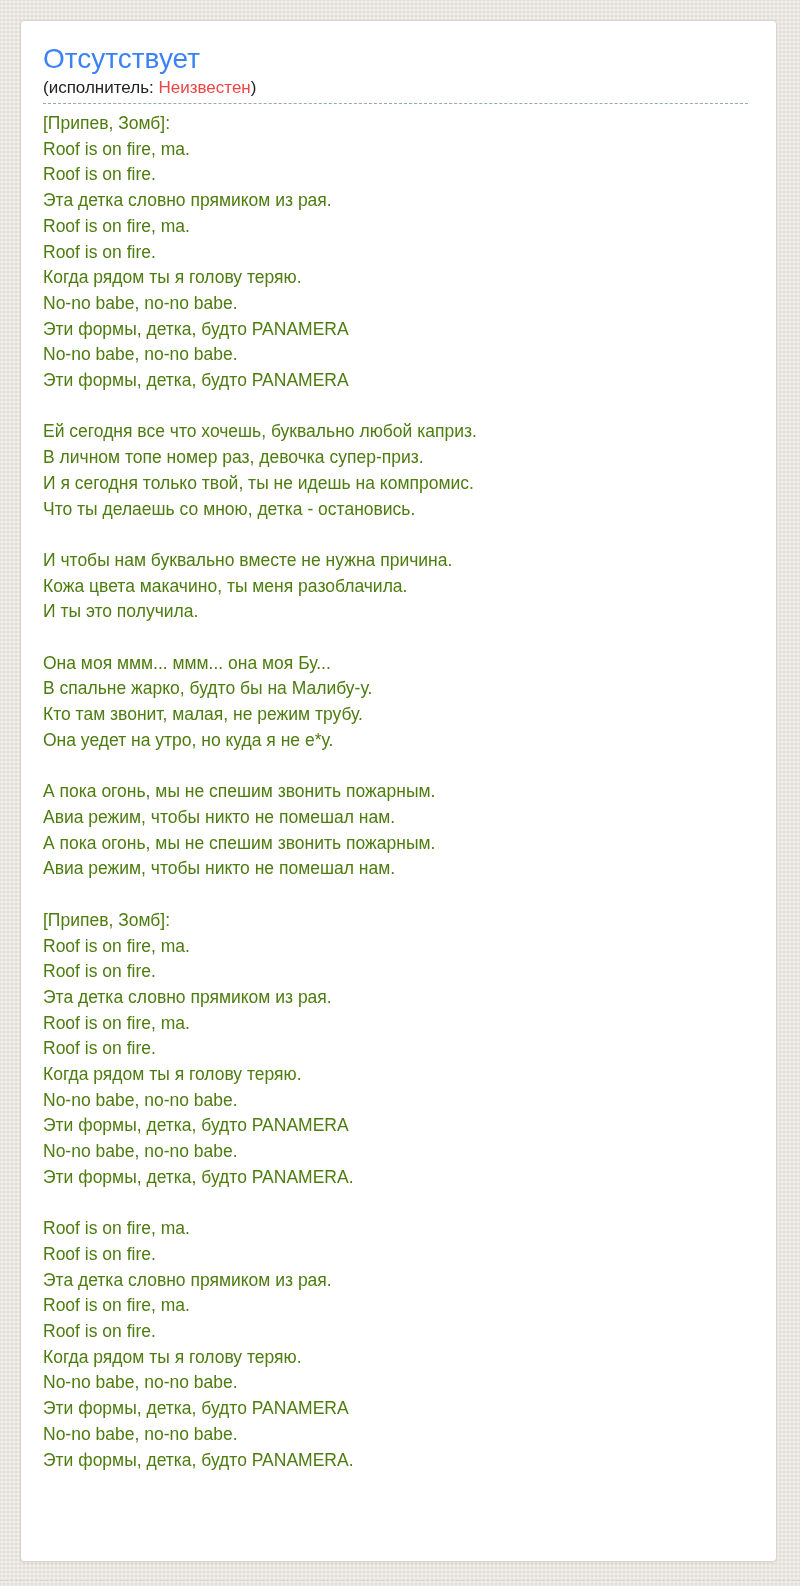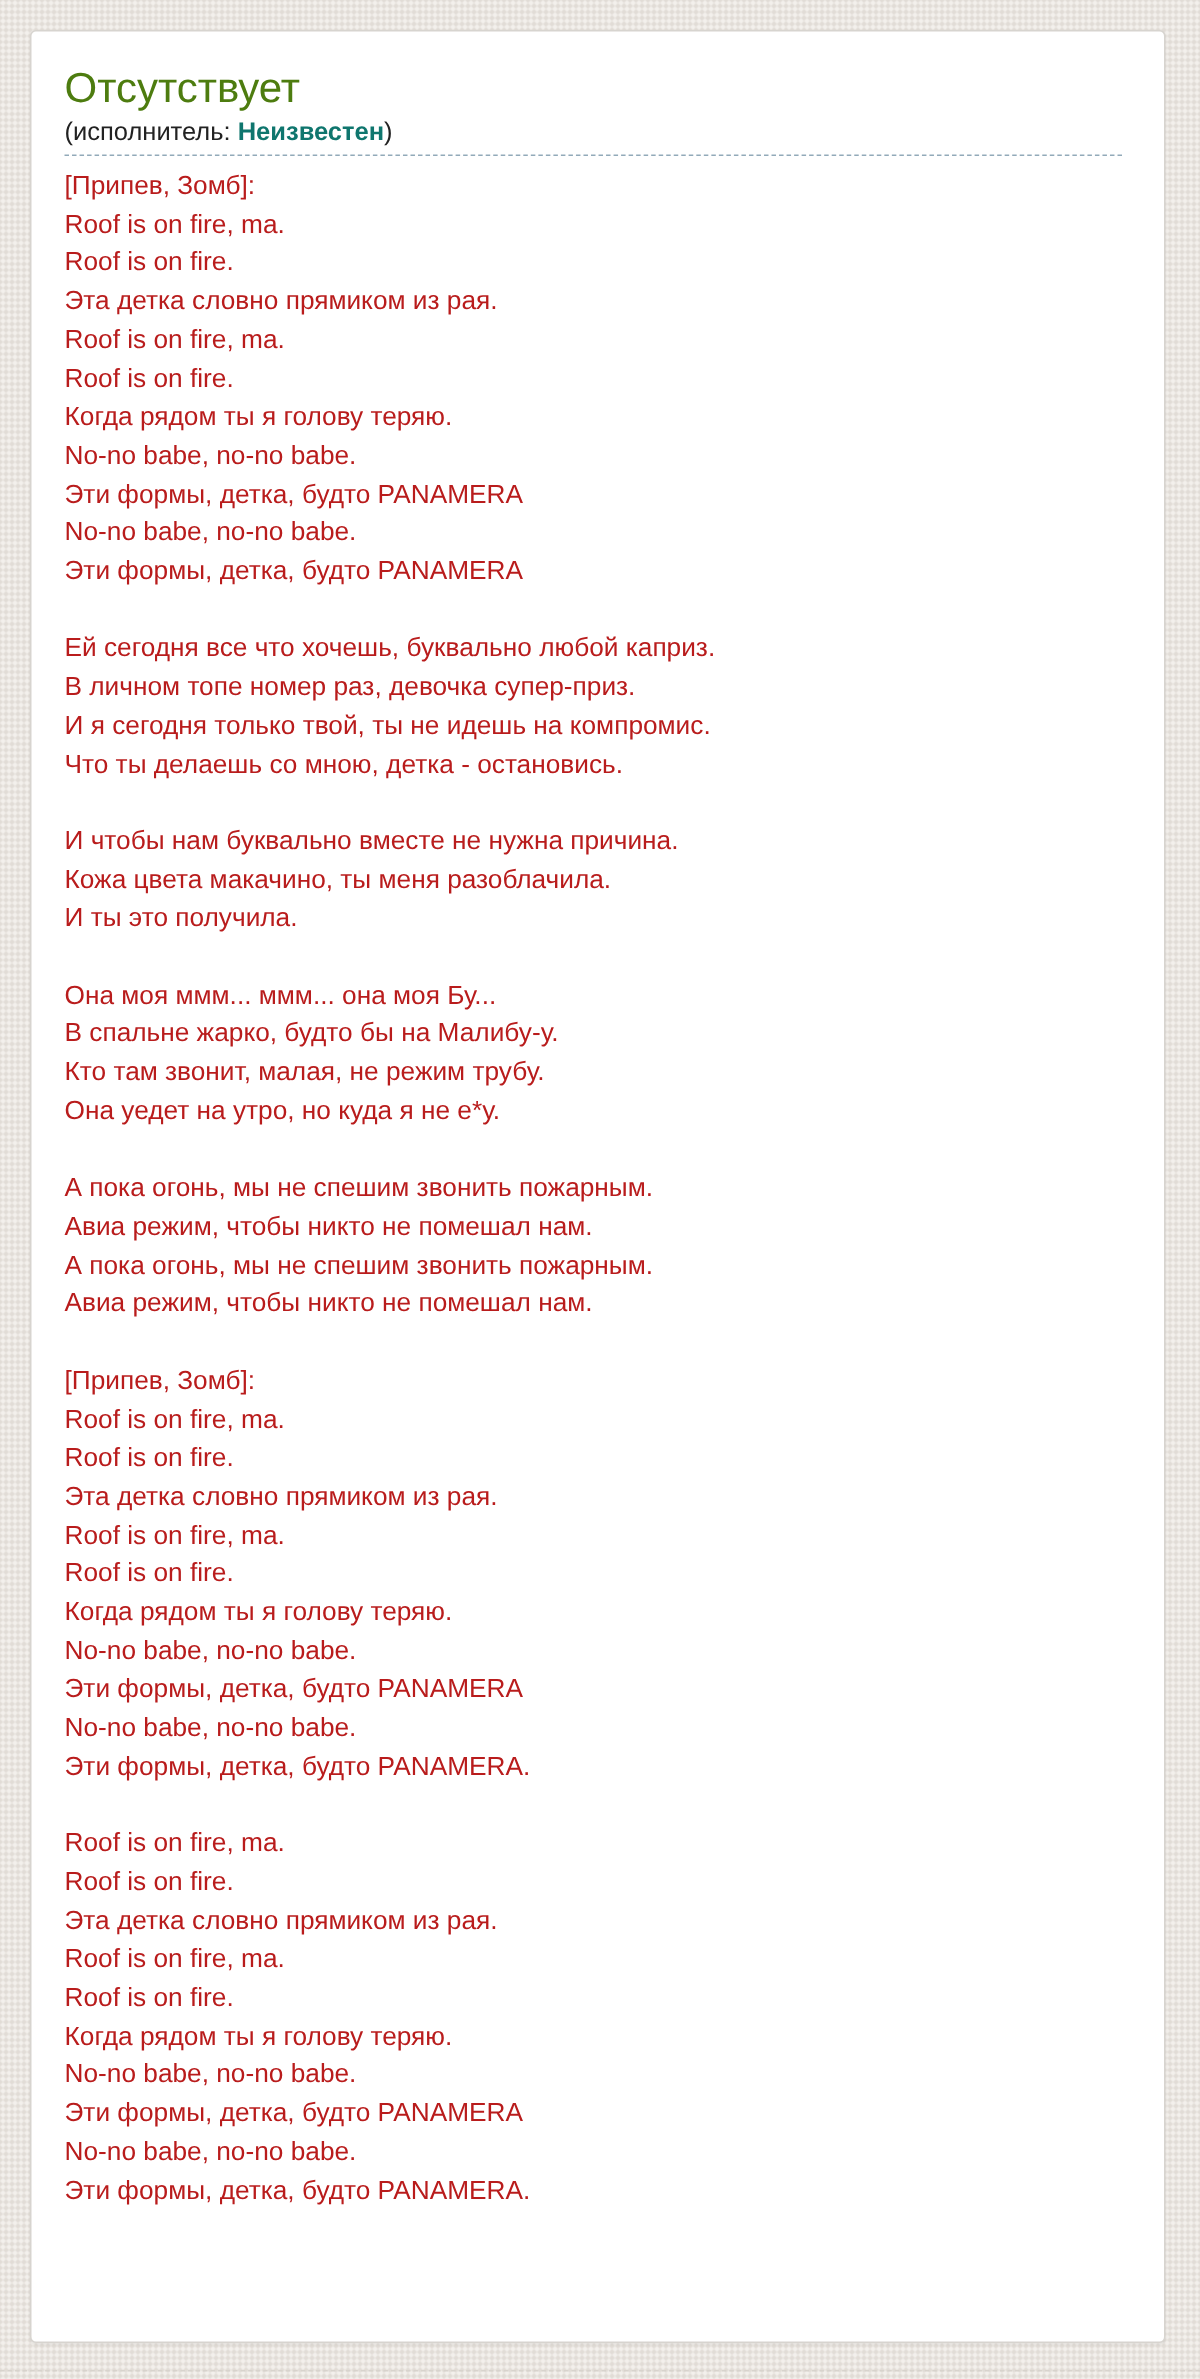--- a/index.html
+++ b/index.html
@@ -31,41 +31,40 @@
     border: 1px solid #d7d4cf;
     border-radius: 4px;
     box-shadow: 0 1px 2px rgba(0,0,0,0.06);
     padding: 22px 28px 0 22px;
   }
   .title {
     margin: 0;
     font-size: 28px;
     font-weight: 400;
     line-height: 32px;
-    color: #4d7c0f;
+    color: #3b82f6;
   }
   .subtitle {
     margin-top: 2px;
     font-size: 17px;
     line-height: 21px;
     color: #222222;
     padding-bottom: 5px;
     border-bottom: 1px dashed #92aab9;
   }
   .artist-link {
-    color: #0f766e;
+    color: #ef4444;
     text-decoration: none;
     cursor: pointer;
-    font-weight: bold;
   }
   .lyrics {
     margin-top: 7px;
     font-size: 17.5px;
     line-height: 25.7px;
-    color: #b91c1c;
+    color: #4d7c0f;
   }
   .line { white-space: pre; }
   .bottom-line {
     position: absolute;
     left: 0;
     top: 1580px;
     width: 100%;
     border-top: 1px dashed #d8d3cd;
   }
 </style>

